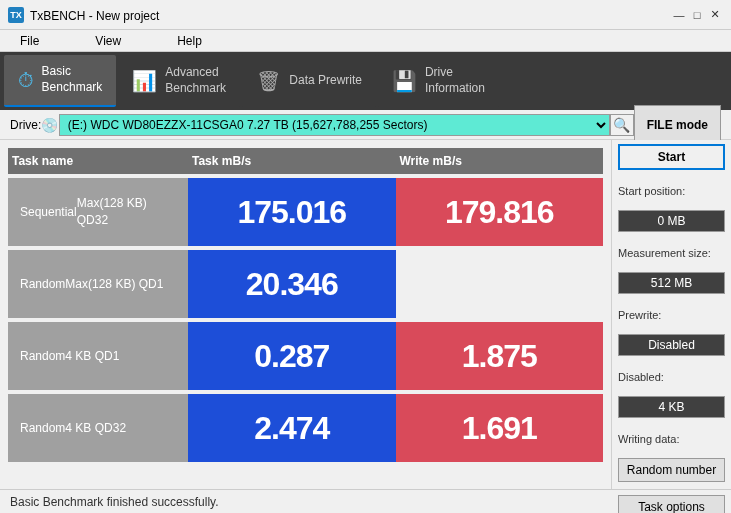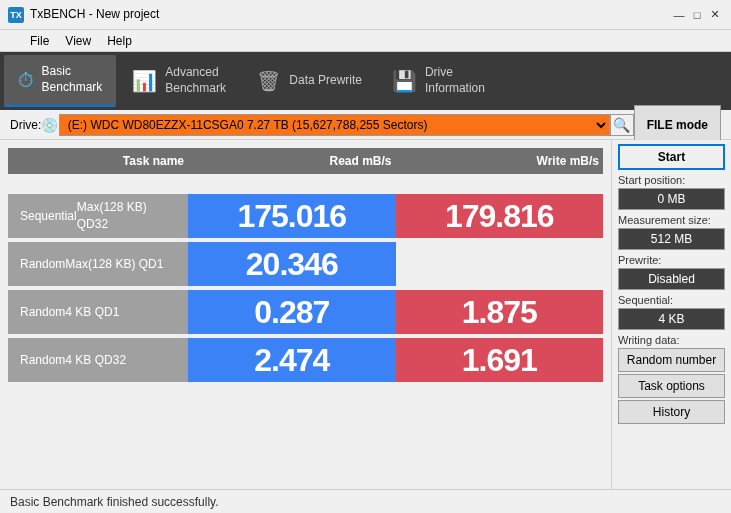--- a/index.html
+++ b/index.html
@@ -17,21 +17,21 @@
       background: #f0f0f0;
       height: 30px;
       display: flex;
       align-items: center;
       padding: 0 8px;
       border-bottom: 1px solid #ccc;
       justify-content: space-between;
     }
     .title-bar-left {
       display: flex;
-      align-items: flex-start;
+      align-items: flex-end;
       gap: 6px;
     }
     .title-icon {
       width: 16px;
       height: 16px;
       background: #2080c0;
       border-radius: 2px;
       display: flex;
       align-items: center;
       justify-content: center;
@@ -59,22 +59,23 @@
       justify-content: center;
       color: #333;
     }
 
     
     .menu-bar {
       background: #f0f0f0;
       height: 22px;
       display: flex;
       align-items: center;
-      padding: 0 22px;
+      padding: 0 12px;
       border-bottom: 1px solid #ccc;
+      gap: 40px;
     }
     .menu-item {
       padding: 2px 8px;
       font-size: 12px;
       cursor: pointer;
       color: #000;
     }
 
     
     .toolbar {
@@ -127,21 +128,21 @@
       border-bottom: 1px solid #d0d0d0;
     }
     .drive-label {
       font-size: 12px;
     }
     .drive-select {
       flex: 1;
       height: 22px;
       font-size: 12px;
       border: 1px solid #999;
-      background: #f97316;
+      background: #5eead4;
       padding: 0 4px;
     }
     .drive-icon-btn {
       width: 24px;
       height: 22px;
       background: #f0f0f0;
       border: 1px solid #999;
       cursor: pointer;
       display: flex;
       align-items: center;
@@ -169,66 +170,66 @@
       flex: 1;
       padding: 8px;
       background: #f0f0f0;
     }
     .bench-header {
       display: grid;
       grid-template-columns: 180px 1fr 1fr;
       background: #707070;
       color: white;
       font-weight: bold;
-      text-align: right;
-      margin-bottom: 20px;
+      text-align: left;
+      margin-bottom: 4px;
     }
     .bench-header-cell {
       padding: 6px 4px;
       font-size: 12px;
     }
     .bench-row {
       display: grid;
       grid-template-columns: 180px 1fr 1fr;
       margin-bottom: 4px;
-      height: 44px;
+      height: 68px;
     }
     .bench-row-label {
       background: #a0a0a0;
       color: white;
       display: flex;
       align-items: center;
       padding: 0 12px;
       font-size: 12px;
       line-height: 1.4;
     }
     .bench-value {
       display: flex;
       align-items: center;
       justify-content: center;
       font-size: 32px;
       font-weight: bold;
       color: white;
       letter-spacing: -1px;
     }
     .bench-value.read {
-      background: #3b82f6;
+      background: #1d4ed8;
     }
     .bench-value.write {
       background: #d94a5a;
     }
 
     
     .right-panel {
       width: 120px;
       background: #f0f0f0;
       padding: 4px 6px;
       display: flex;
       flex-direction: column;
-      gap: 2px;
+      gap: 13px;
       border-left: 1px solid #d0d0d0;
     }
     .right-btn {
       width: 100%;
       padding: 4px 0;
       border: 1px solid #999;
       background: #e0e0e0;
       cursor: pointer;
       font-size: 12px;
       text-align: center;
@@ -316,21 +317,21 @@
   </select>
   <button class="drive-icon-btn">🔍</button>
   <button class="file-mode-btn">FILE mode</button>
 </div>
 
 <div class="main-content">
 
   <div class="bench-table">
     <div class="bench-header">
       <div class="bench-header-cell">Task name</div>
-      <div class="bench-header-cell">Read mB/s</div>
+      <div class="bench-header-cell">Task mB/s</div>
       <div class="bench-header-cell">Write mB/s</div>
     </div>
 
     <div class="bench-row">
       <div class="bench-row-label">
         <span>Sequential</span>
           <br>
           <span>Max(128 KB) QD32</span>
       </div>
       <div class="bench-value read">175.016</div>
@@ -368,21 +369,21 @@
   </div>
 
   <div class="right-panel">
     <button class="right-btn start">Start</button>
     <span class="right-label">Start position:</span>
     <div class="right-value-btn">0 MB</div>
     <span class="right-label">Measurement size:</span>
     <div class="right-value-btn">512 MB</div>
     <span class="right-label">Prewrite:</span>
     <div class="right-value-btn">Disabled</div>
-    <span class="right-label">Sequential:</span>
+    <span class="right-label">Disabled:</span>
     <div class="right-value-btn">4 KB</div>
     <span class="right-label">Writing data:</span>
     <button class="right-btn">Random number</button>
     <button class="right-btn">Task options</button>
     <button class="right-btn">History</button>
   </div>
 </div>
 
 <div class="status-bar">
   <span>Basic Benchmark finished successfully.</span>

